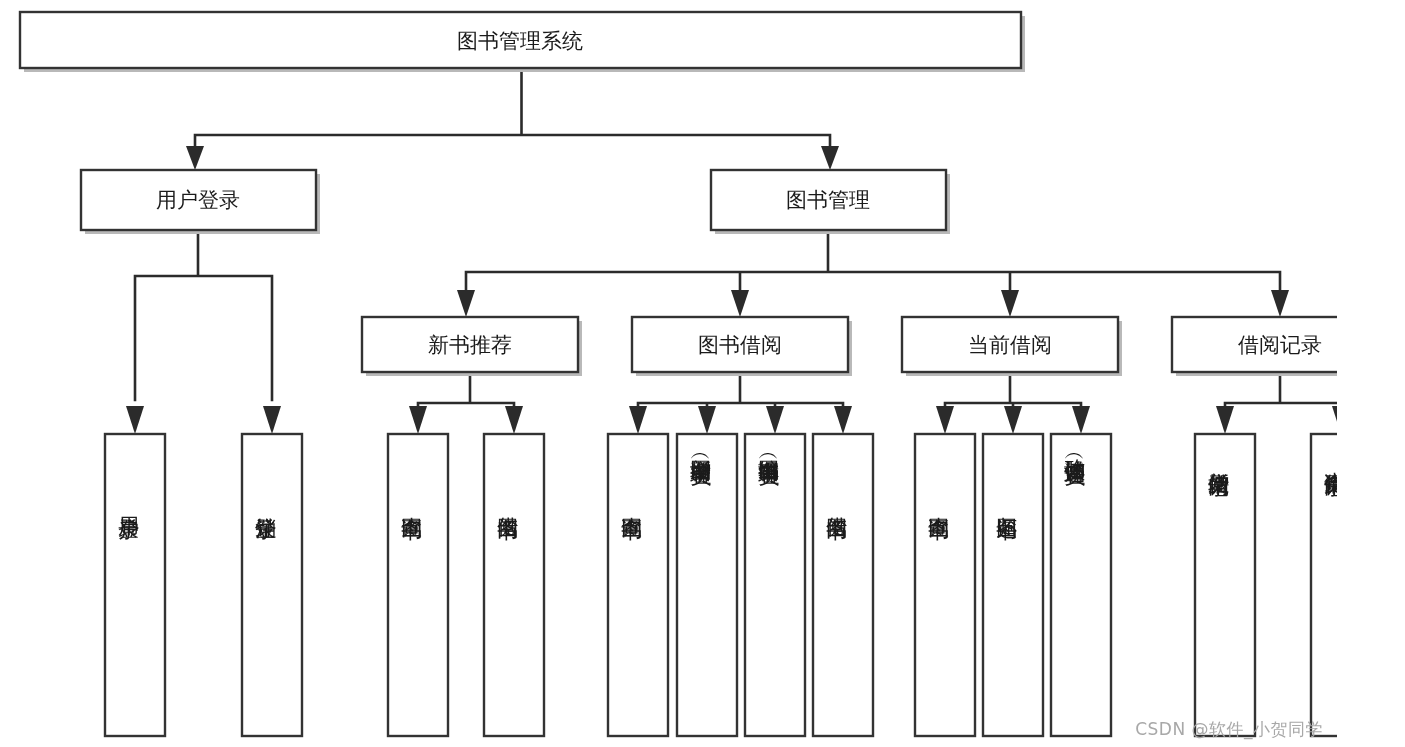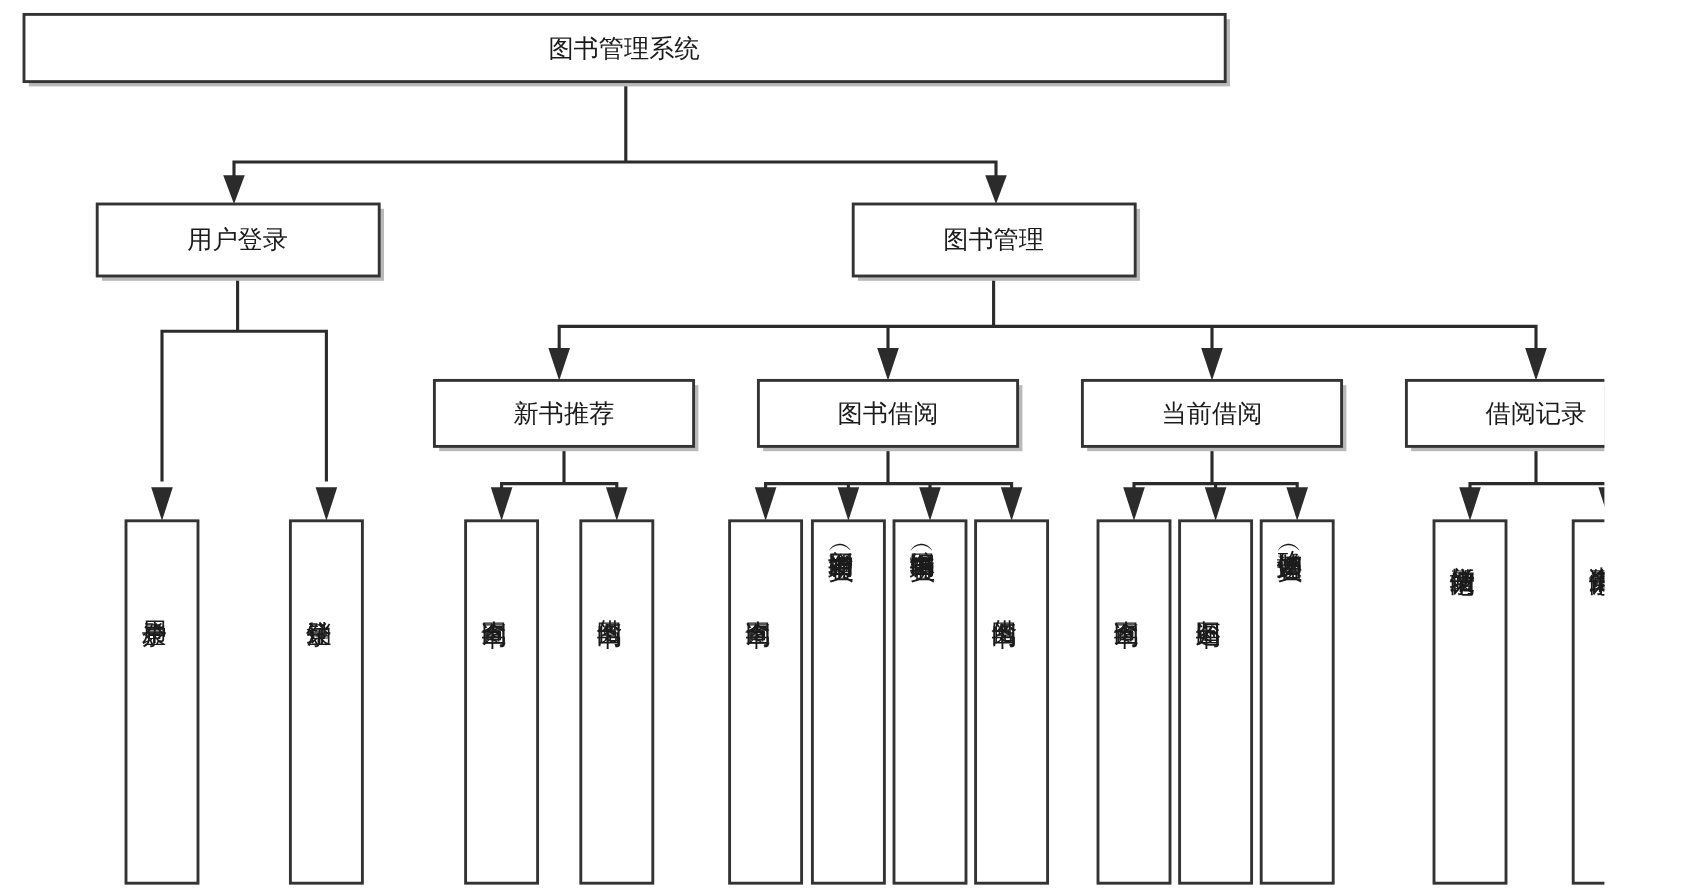--- a/index.html
+++ b/index.html
@@ -204,13 +204,14 @@
   <div class="leaf-label" style="left:754px; top:442px;">编辑图书（管理员）</div>
   <div class="leaf-label" style="left:822px; top:500px;">借阅图书</div>
 
   <div class="leaf-label" style="left:924px; top:500px;">查询图书</div>
   <div class="leaf-label" style="left:992px; top:500px;">归还图书</div>
   <div class="leaf-label" style="left:1060px; top:442px;">确认归还（管理员）</div>
 
   <div class="leaf-label" style="left:1204px; top:455px;">新增借阅记录</div>
   <div class="leaf-label" style="left:1320px; top:455px;">查询借阅记录</div>
 
+  <div class="watermark">CSDN @软件_小贺同学</div>
 </div>
 
 </body></html>

